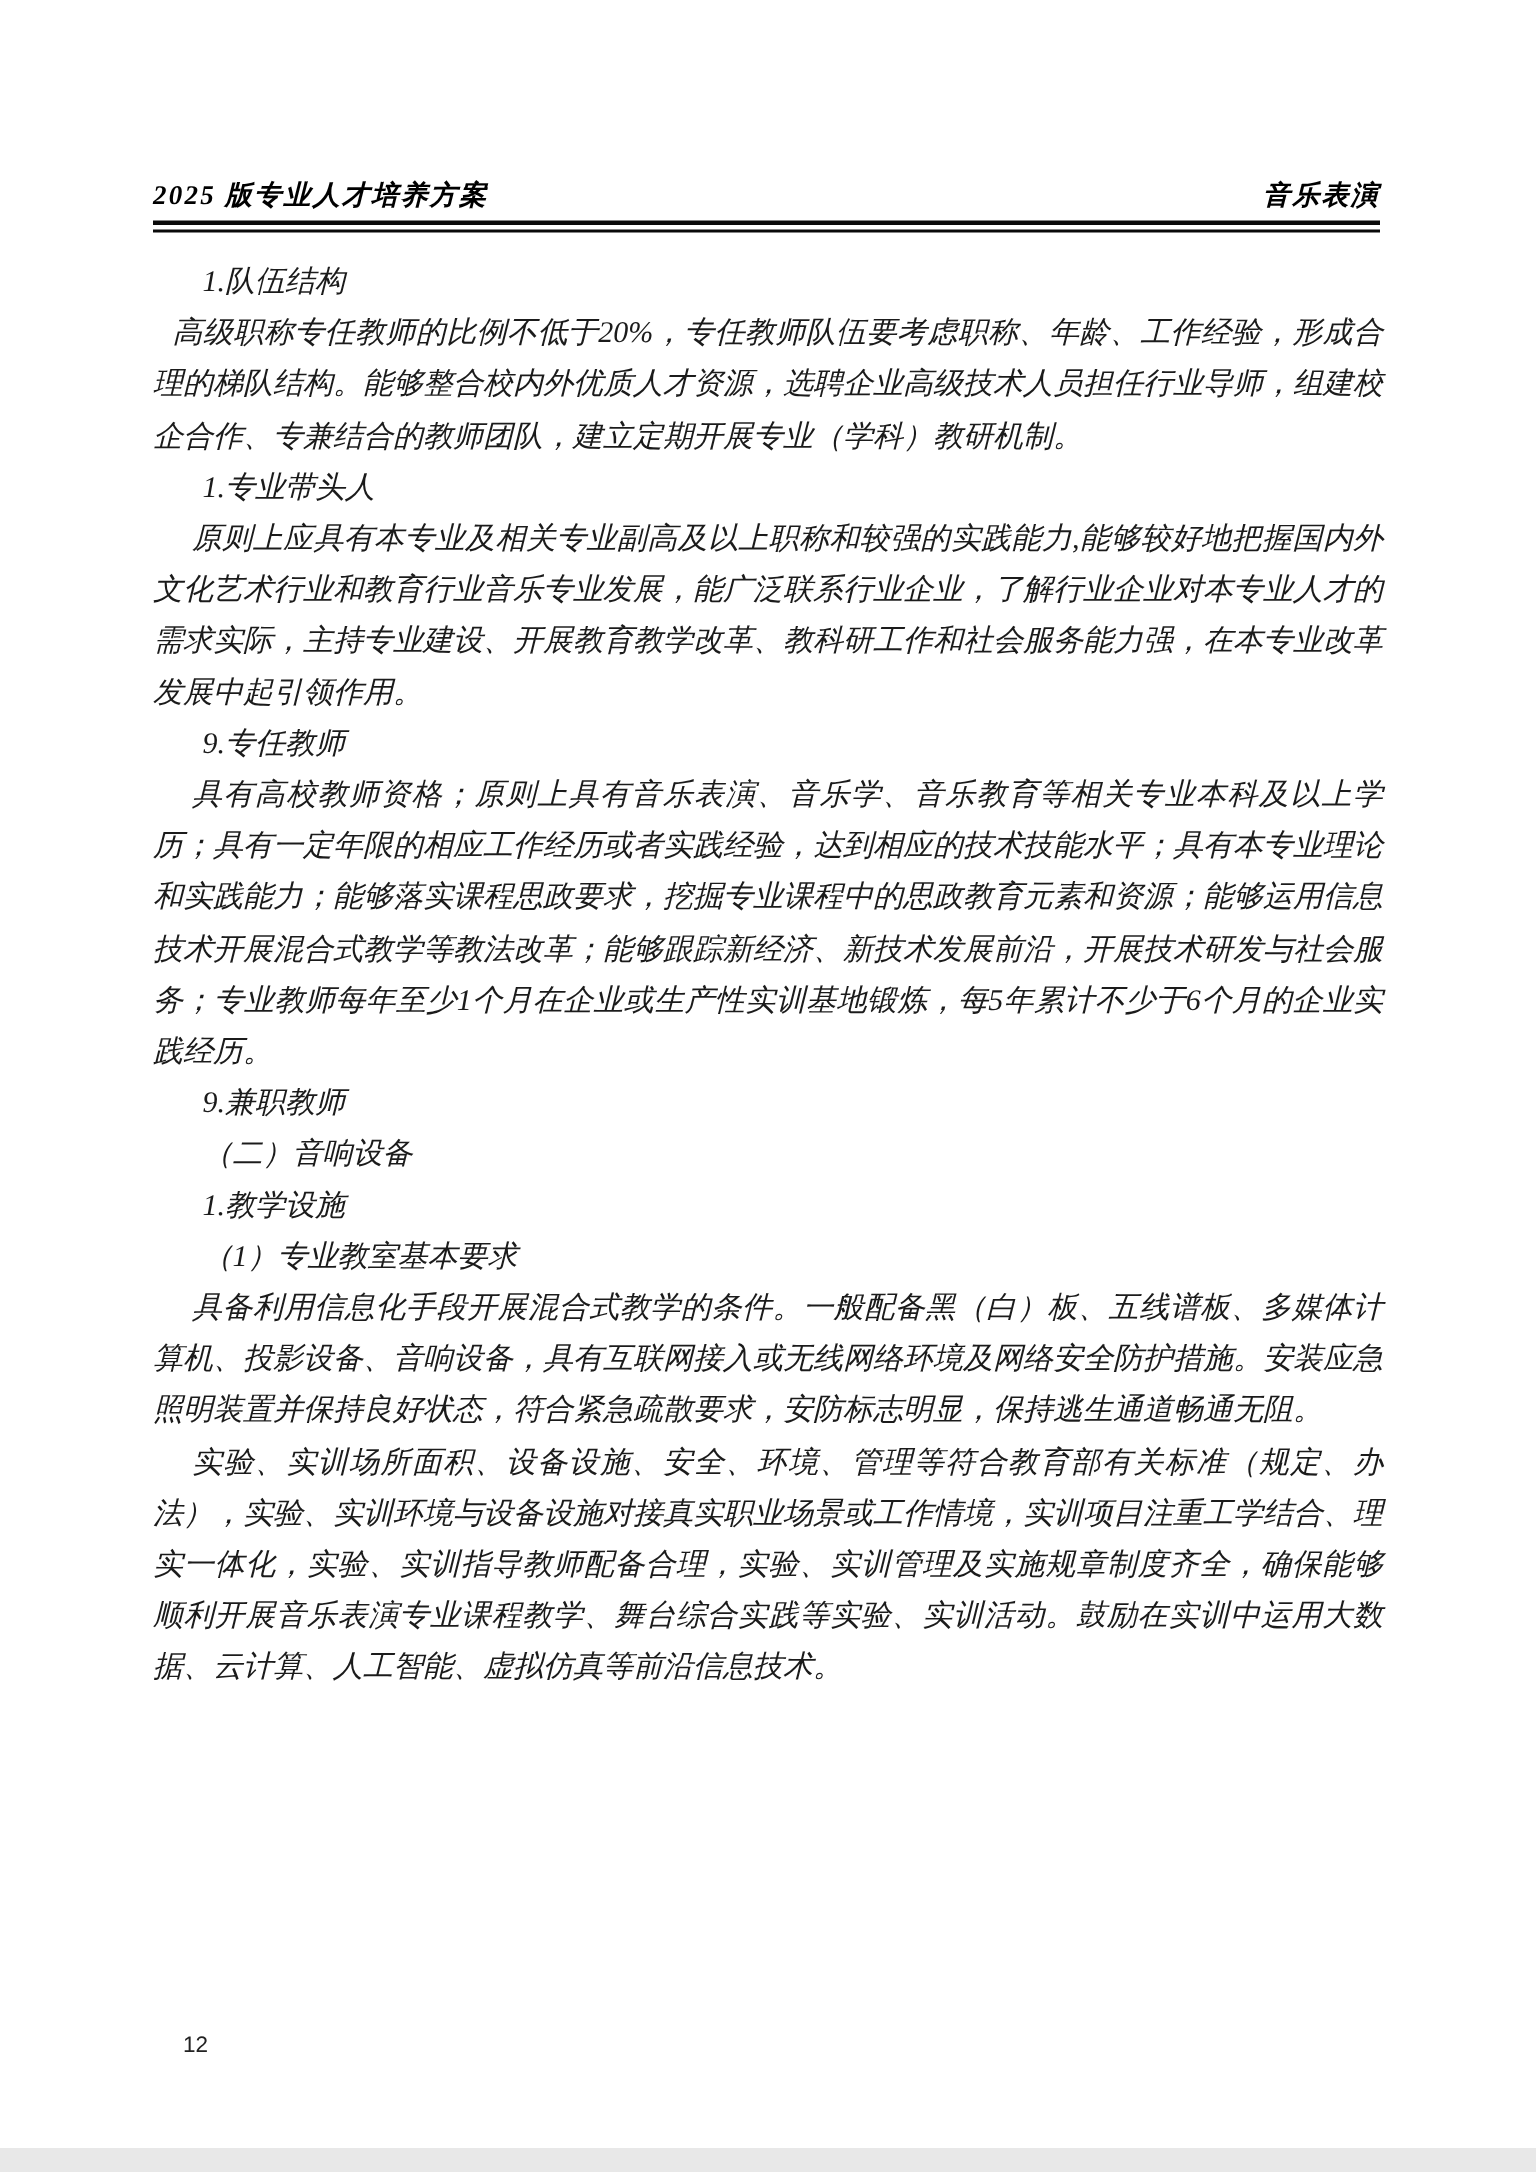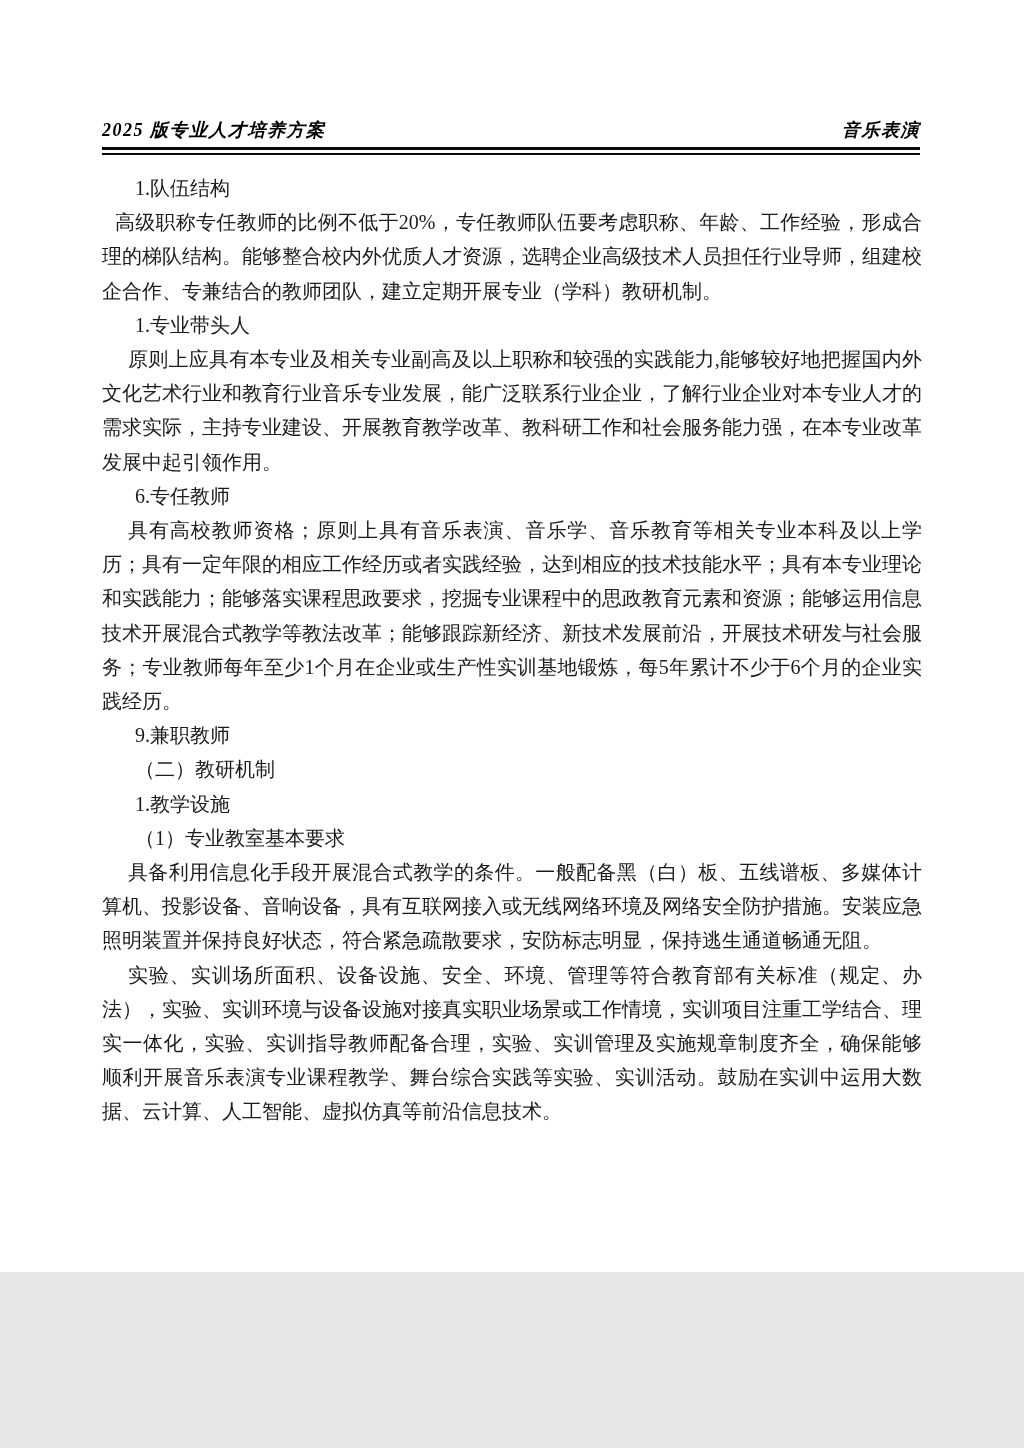--- a/index.html
+++ b/index.html
@@ -1,19 +1,19 @@
 <!DOCTYPE html>
 <html lang="zh"><head>
 <meta charset="utf-8">
 <style>
   html,body { margin:0; padding:0; background:#e8e8e8; }
   .page {
     position: relative;
     width: 1024px;
-    height: 1272px;
+    height: 1432px;
     margin: 0 auto;
     background: #ffffff;
     overflow: hidden;
     font-family: "Liberation Serif", "DejaVu Serif", serif;
     color: #1b1b1b;
   }
   
   .header {
     position: absolute;
     top: 118px;
@@ -43,20 +43,21 @@
     position: absolute;
     top: 171px;
     left: 102px;
     width: 820px;
   }
   .content p {
     margin: 0;
     font-size: 20px;
     line-height: 34.2px;
     word-break: break-all;
+    font-style: italic;
   }
   .content p.heading { text-indent: 33px; }
   .content p.para    { text-indent: 26px; text-align: justify; text-justify: inter-ideograph; }
   .content p.para.first-small { text-indent: 13px; }
   
   .footer-pagenum {
     position: absolute;
     left: 122px;
     top: 1355px;
     font-family: "Liberation Sans", "DejaVu Sans", sans-serif;
@@ -74,24 +75,24 @@
     <span>音乐表演</span>
   </div>
 
   <div class="header-rule"></div>
 
   <div class="content">
       <p class="heading">1.队伍结构</p>
       <p class="para first-small">高级职称专任教师的比例不低于20%，专任教师队伍要考虑职称、年龄、工作经验，形成合理的梯队结构。能够整合校内外优质人才资源，选聘企业高级技术人员担任行业导师，组建校企合作、专兼结合的教师团队，建立定期开展专业（学科）教研机制。</p>
       <p class="heading">1.专业带头人</p>
       <p class="para">原则上应具有本专业及相关专业副高及以上职称和较强的实践能力,能够较好地把握国内外文化艺术行业和教育行业音乐专业发展，能广泛联系行业企业，了解行业企业对本专业人才的需求实际，主持专业建设、开展教育教学改革、教科研工作和社会服务能力强，在本专业改革发展中起引领作用。</p>
-      <p class="heading">6.专任教师</p>
+      <p class="heading">9.专任教师</p>
       <p class="para">具有高校教师资格；原则上具有音乐表演、音乐学、音乐教育等相关专业本科及以上学历；具有一定年限的相应工作经历或者实践经验，达到相应的技术技能水平；具有本专业理论和实践能力；能够落实课程思政要求，挖掘专业课程中的思政教育元素和资源；能够运用信息技术开展混合式教学等教法改革；能够跟踪新经济、新技术发展前沿，开展技术研发与社会服务；专业教师每年至少1个月在企业或生产性实训基地锻炼，每5年累计不少于6个月的企业实践经历。</p>
       <p class="heading">9.兼职教师</p>
-      <p class="heading">（二）教研机制</p>
+      <p class="heading">（二）音响设备</p>
       <p class="heading">1.教学设施</p>
       <p class="heading">（1）专业教室基本要求</p>
       <p class="para">具备利用信息化手段开展混合式教学的条件。一般配备黑（白）板、五线谱板、多媒体计算机、投影设备、音响设备，具有互联网接入或无线网络环境及网络安全防护措施。安装应急照明装置并保持良好状态，符合紧急疏散要求，安防标志明显，保持逃生通道畅通无阻。</p>
       <p class="para">实验、实训场所面积、设备设施、安全、环境、管理等符合教育部有关标准（规定、办法），实验、实训环境与设备设施对接真实职业场景或工作情境，实训项目注重工学结合、理实一体化，实验、实训指导教师配备合理，实验、实训管理及实施规章制度齐全，确保能够 顺利开展音乐表演专业课程教学、舞台综合实践等实验、实训活动。鼓励在实训中运用大数据、云计算、人工智能、虚拟仿真等前沿信息技术。</p>
     </div>
 
   <div class="footer-pagenum">12</div>
 
 </div>
 

